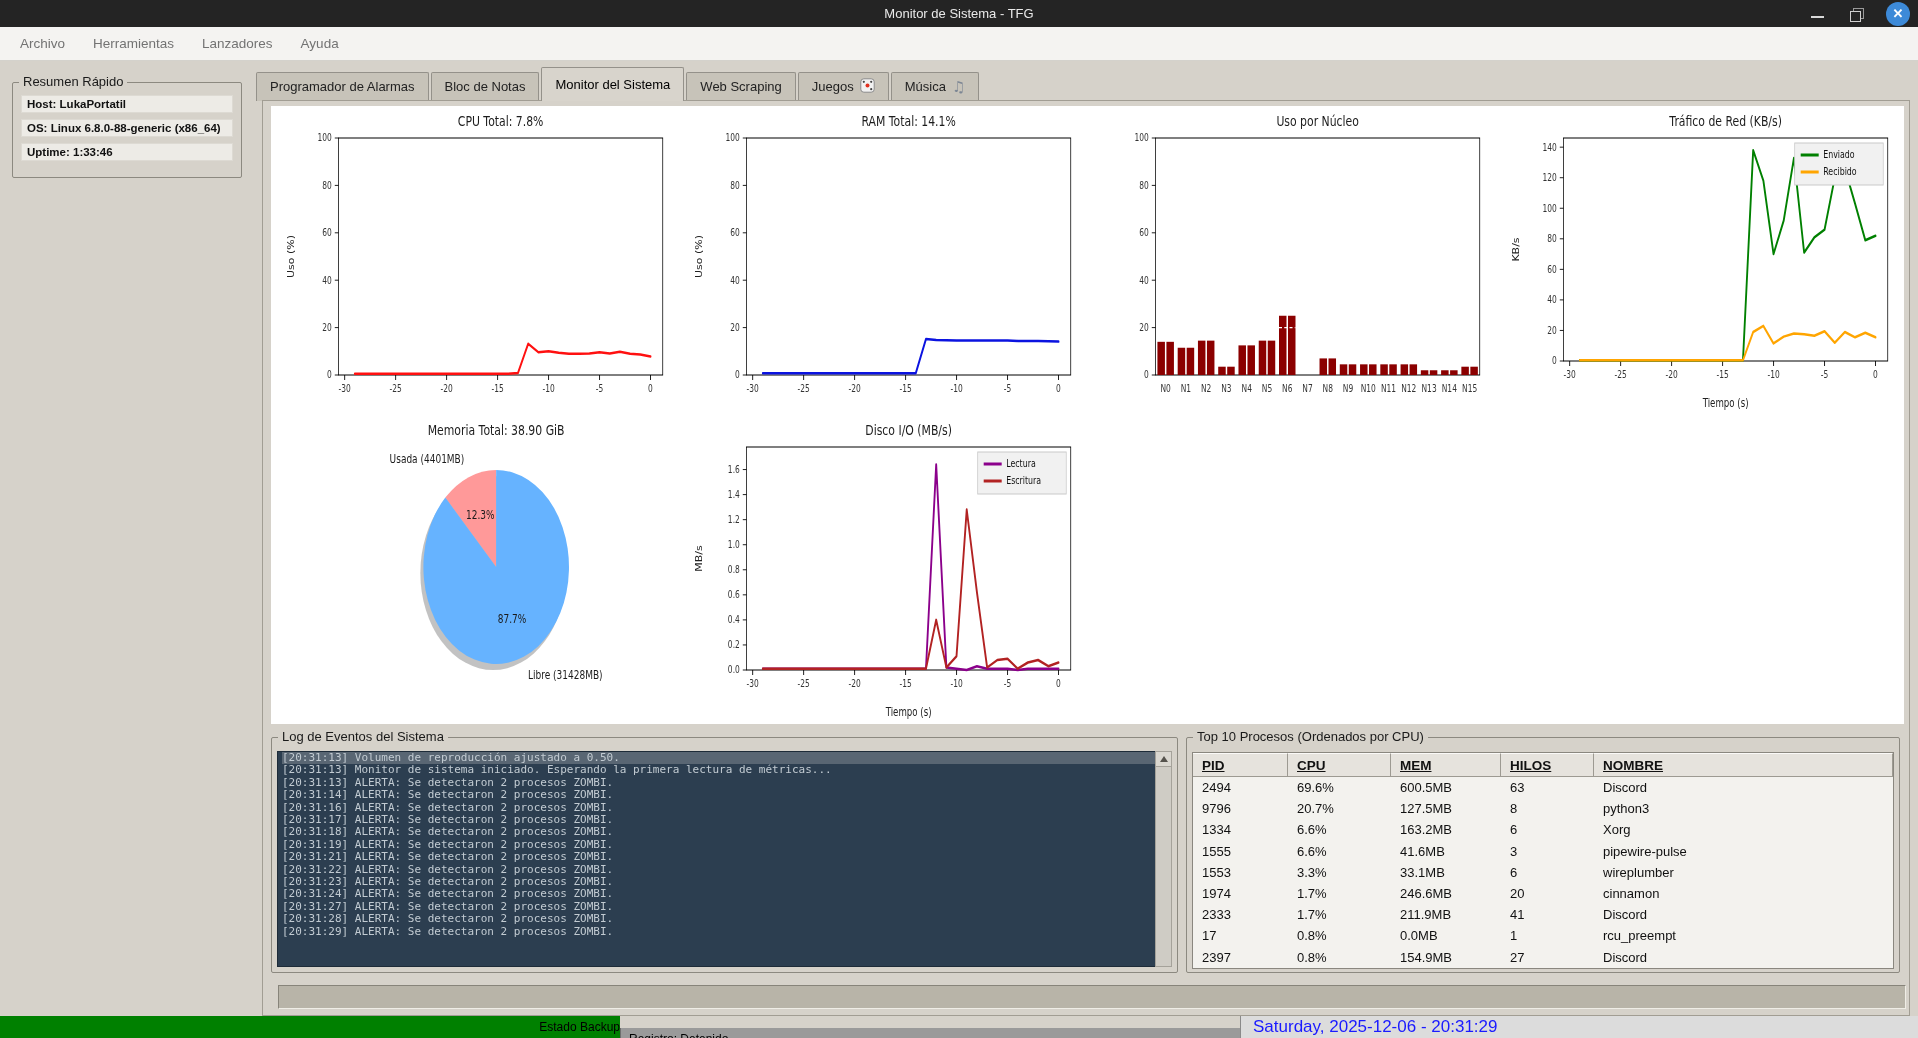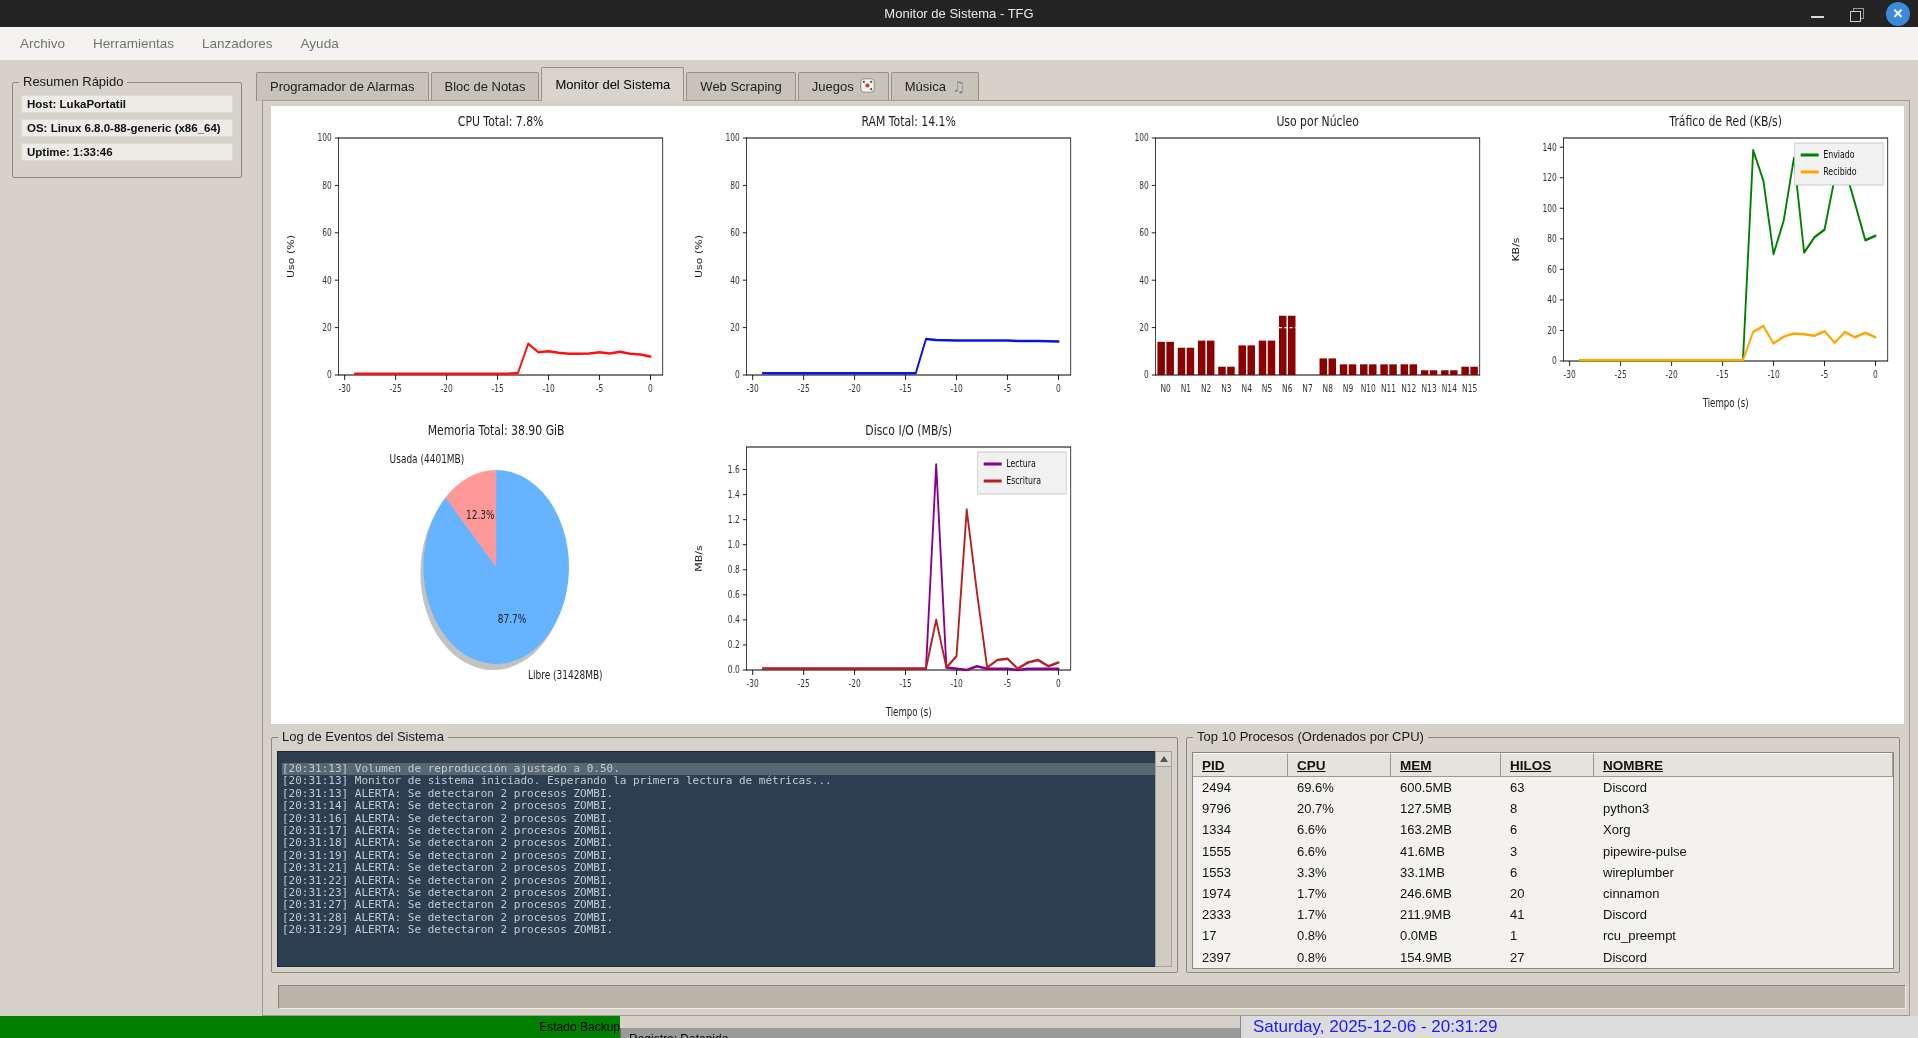--- a/index.html
+++ b/index.html
@@ -45,21 +45,21 @@
     display:grid;grid-template-columns:repeat(4,1fr);grid-template-rows:1fr 1fr;}
   .chart-cell{position:relative;overflow:hidden;}
   .chart-cell svg{display:block;}
   svg text{font-family:"DejaVu Sans",sans-serif;}
   
   .groupbox{position:absolute;border:1px solid #8c8980;border-radius:2px;}
   .gb-log{left:8px;top:636px;width:905px;height:234px;}
   .gb-proc{left:923px;top:636px;width:712px;height:234px;}
   
   .log-console{position:absolute;left:5px;top:13px;right:20px;bottom:5px;background:#2c3e50;
-    border:1px solid #1d2b38;overflow:hidden;padding:11px 0 0 4px;}
+    border:1px solid #1d2b38;overflow:hidden;padding:0 0 0 4px;}
   .log-line{font-family:"DejaVu Sans Mono",monospace;font-size:11px;line-height:12.4px;
     color:#c2cbd2;white-space:pre;}
   .log-line.selected{background:#596673;}
   .scrollbar-v{position:absolute;top:13px;right:5px;bottom:5px;width:15px;background:#cfccc5;border:1px solid #a5a29a;}
   .sb-arrow{position:absolute;top:0;left:0;width:100%;height:14px;background:#dad7d0;border-bottom:1px solid #a5a29a;}
   .sb-arrow::after{content:"";position:absolute;left:3.5px;top:4px;width:0;height:0;
     border-left:4px solid transparent;border-right:4px solid transparent;border-bottom:6px solid #55524c;}
   
   .proc-table{position:absolute;left:5px;top:14px;right:5px;bottom:3px;background:#f3f2ee;
     border:1px solid #8a877f;overflow:hidden;}
@@ -384,20 +384,21 @@
         <div class="log-line">[20:31:13] Monitor de sistema iniciado. Esperando la primera lectura de métricas...</div>
         <div class="log-line">[20:31:13] ALERTA: Se detectaron 2 procesos ZOMBI.</div>
         <div class="log-line">[20:31:14] ALERTA: Se detectaron 2 procesos ZOMBI.</div>
         <div class="log-line">[20:31:16] ALERTA: Se detectaron 2 procesos ZOMBI.</div>
         <div class="log-line">[20:31:17] ALERTA: Se detectaron 2 procesos ZOMBI.</div>
         <div class="log-line">[20:31:18] ALERTA: Se detectaron 2 procesos ZOMBI.</div>
         <div class="log-line">[20:31:19] ALERTA: Se detectaron 2 procesos ZOMBI.</div>
         <div class="log-line">[20:31:21] ALERTA: Se detectaron 2 procesos ZOMBI.</div>
         <div class="log-line">[20:31:22] ALERTA: Se detectaron 2 procesos ZOMBI.</div>
         <div class="log-line">[20:31:23] ALERTA: Se detectaron 2 procesos ZOMBI.</div>
+        <div class="log-line">[20:31:24] ALERTA: Se detectaron 2 procesos ZOMBI.</div>
         <div class="log-line">[20:31:27] ALERTA: Se detectaron 2 procesos ZOMBI.</div>
         <div class="log-line">[20:31:28] ALERTA: Se detectaron 2 procesos ZOMBI.</div>
         <div class="log-line">[20:31:29] ALERTA: Se detectaron 2 procesos ZOMBI.</div>
       </div>
     <div class="scrollbar-v">
       <div class="sb-arrow"></div>
     </div>
   </div>
 
   <div class="groupbox gb-proc">

